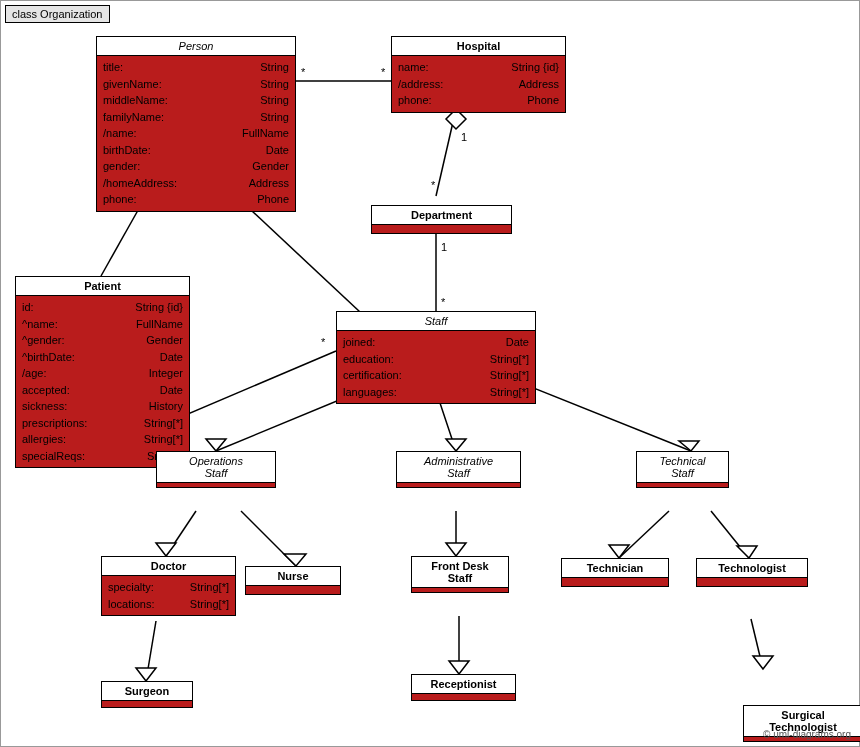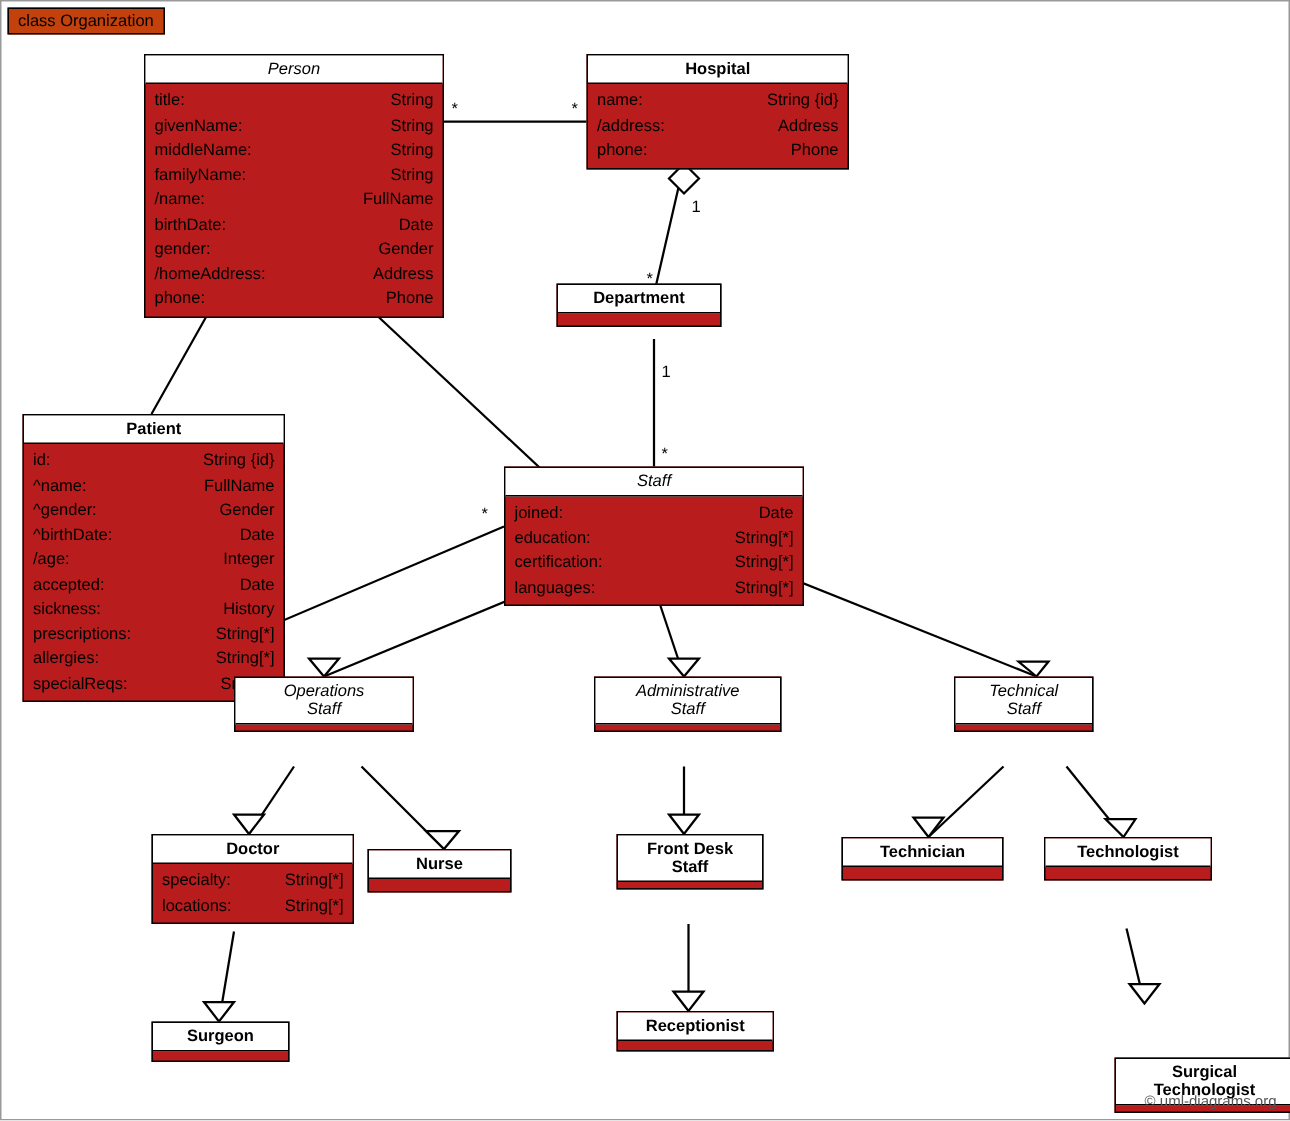--- a/index.html
+++ b/index.html
@@ -16,21 +16,21 @@
       position: relative;
       width: 860px;
       height: 747px;
       background: #fff;
       border: 1px solid #999;
     }
     .class-label {
       position: absolute;
       top: 4px;
       left: 4px;
-      background: #c2410c;
+      background: #e5e5e5;
       border: 1px solid #000;
       padding: 2px 6px;
       font-size: 11px;
     }
     .uml-class {
       position: absolute;
       border: 1.5px solid #000;
       background: #b91c1c;
       font-size: 11px;
     }
@@ -238,21 +238,21 @@
           <span class="attr-name">allergies:</span>
           <span class="attr-type">String[*]</span>
         </div>
       <div class="attr-row">
           <span class="attr-name">specialReqs:</span>
           <span class="attr-type">Sring[*]</span>
         </div>
     </div>
   </div>
 
-  <div class="uml-class" style="left:370px;top:188px;width:110px;">
+  <div class="uml-class" style="left:370px;top:204px;width:141px;">
     <div class="class-header bold-header" style="font-style:normal;font-weight:bold;">Department</div>
     <div class="class-body" style="padding:4px 6px;"></div>
   </div>
 
   <div class="uml-class" style="left:335px;top:310px;width:200px;">
     <div class="class-header">Staff</div>
     <div class="class-body">
       <div class="attr-row">
           <span class="attr-name">joined:</span>
           <span class="attr-type">Date</span>

